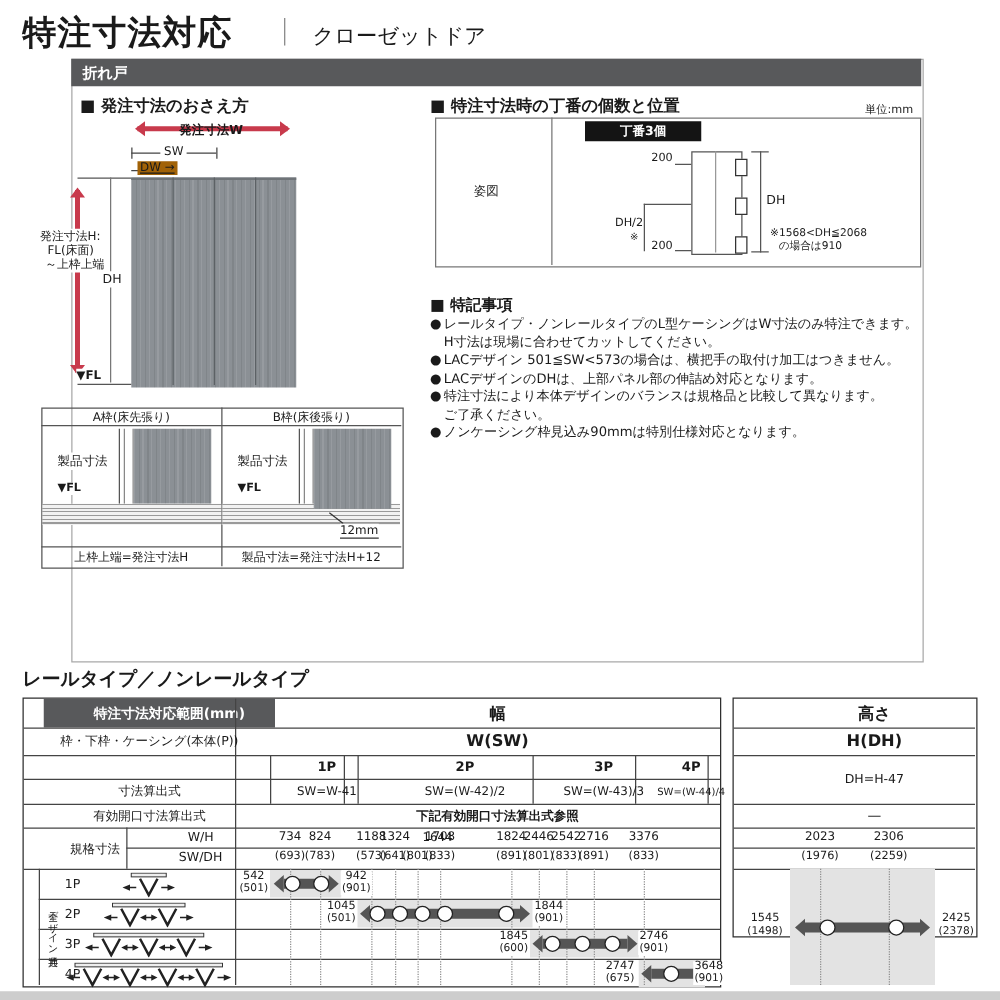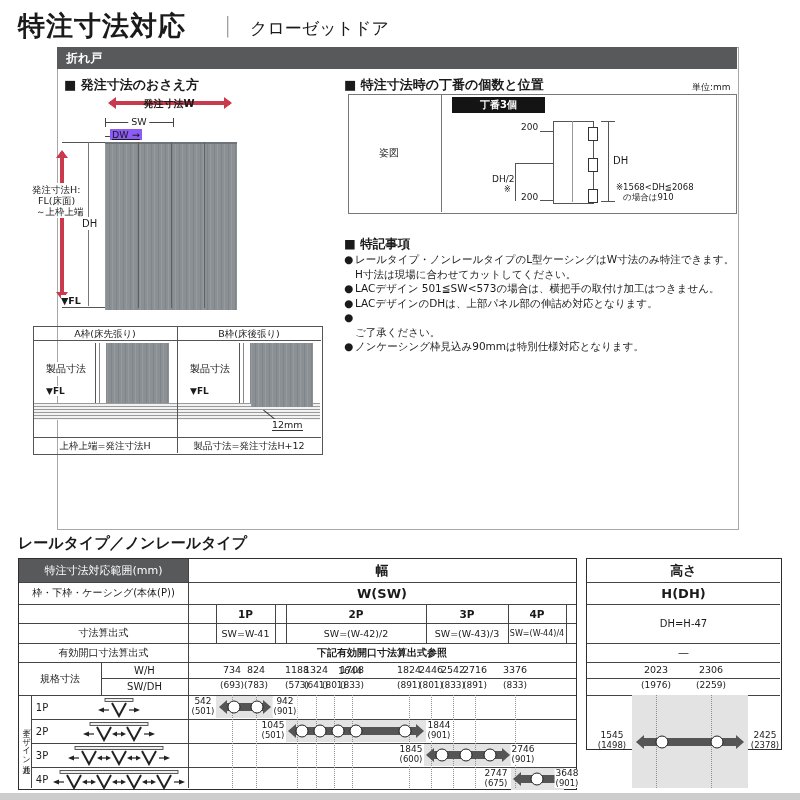--- a/index.html
+++ b/index.html
@@ -1,20 +1,20 @@
 <!DOCTYPE html>
 <html><head>
 <meta charset="utf-8">
 <style>
   html,body{margin:0;padding:0;}
   body{width:800px;height:800px;position:relative;background:#fff;color:#1a1a1a;
        font-family:"DejaVu Sans","Liberation Sans",sans-serif;overflow:hidden;}
   .a{position:absolute;}
   .ln{position:absolute;background:#555;}
-  .flex-c{display:flex;align-items:center;justify-content:center;text-align:center;}
+  .flex-c{display:flex;align-items:center;justify-content:center;text-align:center;margin-left:16px;}
   
   .redh{position:absolute;height:4px;background:#c83a4c;}
   .redh:before{content:"";position:absolute;left:-8px;top:-4px;border:6px solid transparent;border-right:8px solid #c83a4c;}
   .redh:after{content:"";position:absolute;right:-8px;top:-4px;border:6px solid transparent;border-left:8px solid #c83a4c;}
   .redv{position:absolute;width:4px;background:#c83a4c;}
   .redv:before{content:"";position:absolute;top:-8px;left:-4px;border:6px solid transparent;border-bottom:8px solid #c83a4c;}
   .redv:after{content:"";position:absolute;bottom:-8px;left:-4px;border:6px solid transparent;border-top:8px solid #c83a4c;}
   
   .rng{position:absolute;height:8px;background:#555;z-index:3;}
   .rng:before{content:"";position:absolute;left:-8px;top:-3px;border:7px solid transparent;border-right:8px solid #555;border-left:none;}
@@ -58,21 +58,21 @@
   <div class="redh" style="left:110px;top:101px;width:120px;"></div>
   <div class="a" style="left:169px;top:97px;transform:translateX(-50%);font-size:10px;font-weight:bold;z-index:2;">発注寸法W</div>
 
   <div class="ln" style="left:105px;top:122px;width:68px;height:1px;background:#444;"></div>
   <div class="ln" style="left:105px;top:118px;width:1px;height:9px;background:#444;"></div>
   <div class="ln" style="left:173px;top:118px;width:1px;height:9px;background:#444;"></div>
   <div class="a" style="left:139px;top:116px;transform:translateX(-50%);font-size:9.5px;background:#fff;padding:0 3px;">SW</div>
 
   <div class="ln" style="left:105px;top:136px;width:33px;height:1px;background:#444;"></div>
   <div class="ln" style="left:138px;top:132px;width:1px;height:8px;background:#444;"></div>
-  <div class="a" style="left:110px;top:129px;font-size:9.5px;background:#8b5cf6;padding:0 2px;text-decoration:underline;">DW →</div>
+  <div class="a" style="left:110px;top:129px;font-size:9.5px;background:#a16207;padding:0 2px;text-decoration:underline;">DW →</div>
 
   <div class="ln" style="left:62px;top:142px;width:43px;height:1px;"></div>
   <div class="ln" style="left:62px;top:307px;width:43px;height:1px;"></div>
   <div class="redv" style="left:60px;top:152px;height:146px;"></div>
   <div class="ln" style="left:88px;top:142px;width:1px;height:164px;background:#777;"></div>
   <div class="a" style="left:30px;top:183px;font-size:9.5px;line-height:11px;background:#fff;z-index:2;padding:1px 2px;">
     <span style="display:block;">発注寸法H:</span>
     <span style="display:block;padding-left:6px;">FL(床面)</span>
     <span style="display:block;padding-left:4px;">～上枠上端</span>
   </div>
@@ -121,20 +121,21 @@
     <div class="note-line">
       <span class="b">●</span>
       <span>LACデザイン 501≦SW&lt;573の場合は、横把手の取付け加工はつきません。</span>
       </div>
     <div class="note-line">
       <span class="b">●</span>
       <span>LACデザインのDHは、上部パネル部の伸詰め対応となります。</span>
       </div>
     <div class="note-line">
       <span class="b">●</span>
+      <span>特注寸法により本体デザインのバランスは規格品と比較して異なります。</span>
       </div>
     <div class="note-line">
       <span class="b"></span>
       <span>ご了承ください。</span>
       </div>
     <div class="note-line">
       <span class="b">●</span>
       <span>ノンケーシング枠見込み90mmは特別仕様対応となります。</span>
       </div>
   </div>
@@ -163,21 +164,21 @@
   <div class="a door-tex" style="left:251px;top:343px;width:62px;height:64px;z-index:2;"></div>
   <div class="a hatch" style="left:178px;top:403px;width:142px;height:17px;"></div>
   <div class="ln" style="left:262px;top:414px;width:14px;height:1px;background:#333;transform:rotate(38deg);z-index:3;"></div>
   <div class="a" style="left:272px;top:419px;font-size:9.5px;border-bottom:1px solid #333;background:#fff;z-index:3;">12mm</div>
   <div class="a" style="left:249px;top:440px;transform:translateX(-50%);font-size:9.5px;white-space:nowrap;">製品寸法=発注寸法H+12</div>
 
   <div class="a" style="left:18px;top:534px;font-size:15px;font-weight:bold;">レールタイプ／ノンレールタイプ</div>
 
   <div class="a" style="left:18px;top:558px;width:559px;height:232px;border:1.5px solid #2e2e2e;box-sizing:border-box;">
 
-    <div class="a flex-c" style="left:0;top:0;width:169px;height:23px;background:#58595b;color:#fff;font-size:11px;font-weight:normal;">特注寸法対応範囲(mm)</div>
+    <div class="a flex-c" style="left:0;top:0;width:169px;height:23px;background:#58595b;color:#fff;font-size:11px;font-weight:bold;padding-left:16px;">特注寸法対応範囲(mm)</div>
     <div class="a flex-c" style="left:169px;top:0;width:388px;height:23px;font-size:13px;font-weight:bold;">幅</div>
 
     <div class="ln" style="left:0;top:23px;width:557px;height:1px;background:#444;"></div>
     <div class="ln" style="left:0;top:45px;width:557px;height:1px;background:#444;"></div>
     <div class="ln" style="left:0;top:64px;width:557px;height:1px;background:#444;"></div>
     <div class="ln" style="left:0;top:84px;width:557px;height:1px;background:#444;"></div>
     <div class="ln" style="left:0;top:103px;width:557px;height:1px;background:#444;"></div>
     <div class="ln" style="left:82px;top:119px;width:475px;height:1px;background:#444;"></div>
     <div class="ln" style="left:0;top:136px;width:557px;height:1px;background:#444;"></div>
     <div class="ln" style="left:12px;top:160px;width:545px;height:1px;background:#444;"></div>

